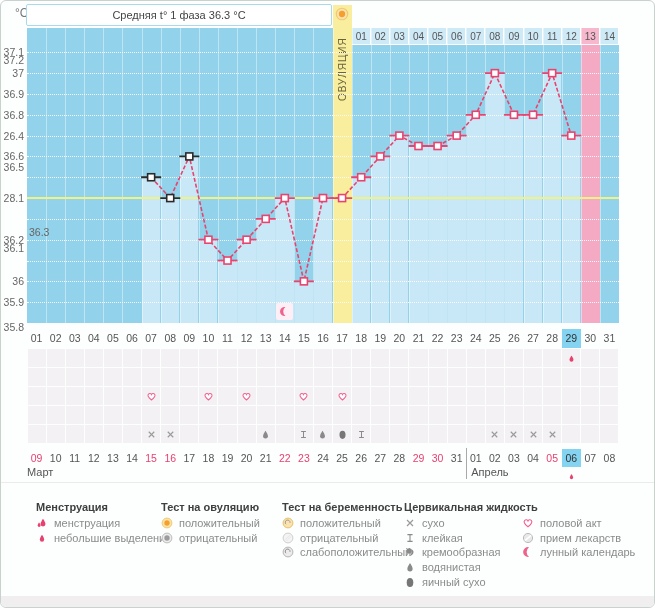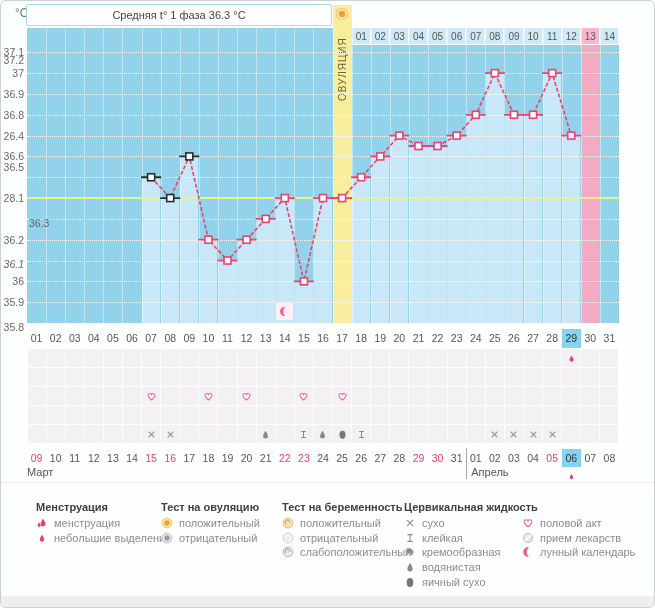--- a/index.html
+++ b/index.html
@@ -239,23 +239,23 @@
   <div id="axis-area" class="abs">
       <div class="ylab" style="top: 24.5px; margin-top: 28px;">37.2</div>
       <div class="ylab" style="top: 45.3214px;">37.1</div>
       <div class="ylab" style="top: 66.1429px;">37</div>
       <div class="ylab" style="top: 86.9643px;">36.9</div>
       <div class="ylab" style="top: 107.786px;">36.8</div>
       <div class="ylab" style="top: 128.607px;">26.4</div>
       <div class="ylab" style="top: 149.429px;">36.6</div>
       <div class="ylab" style="top: 160px;">36.5</div>
       <div class="ylab" style="top: 191.071px;">28.1</div>
-      <div class="ylab" style="top: 216px; padding-left: 28px;">36.3</div>
+      <div class="ylab" style="top: 225px; padding-left: 28px;">36.3</div>
       <div class="ylab" style="top: 232.714px;">36.2</div>
-      <div class="ylab" style="top: 257px; font-style: italic;">36.1</div>
+      <div class="ylab" style="top: 241px;">36.1</div>
       <div class="ylab" style="top: 274.357px;">36</div>
       <div class="ylab" style="top: 295.179px;">35.9</div>
       <div class="ylab" style="top: 320px;">35.8</div>
     </div>
   <div id="rows-area" class="abs">
       <div class="cycle-cell" style="left: 26px; width: 19.0968px;">01</div>
       <div class="cycle-cell" style="left: 45.0968px; width: 19.0968px;">02</div>
       <div class="cycle-cell" style="left: 64.1935px; width: 19.0968px;">03</div>
       <div class="cycle-cell" style="left: 83.2903px; width: 19.0968px;">04</div>
       <div class="cycle-cell" style="left: 102.387px; width: 19.0968px;">05</div>

